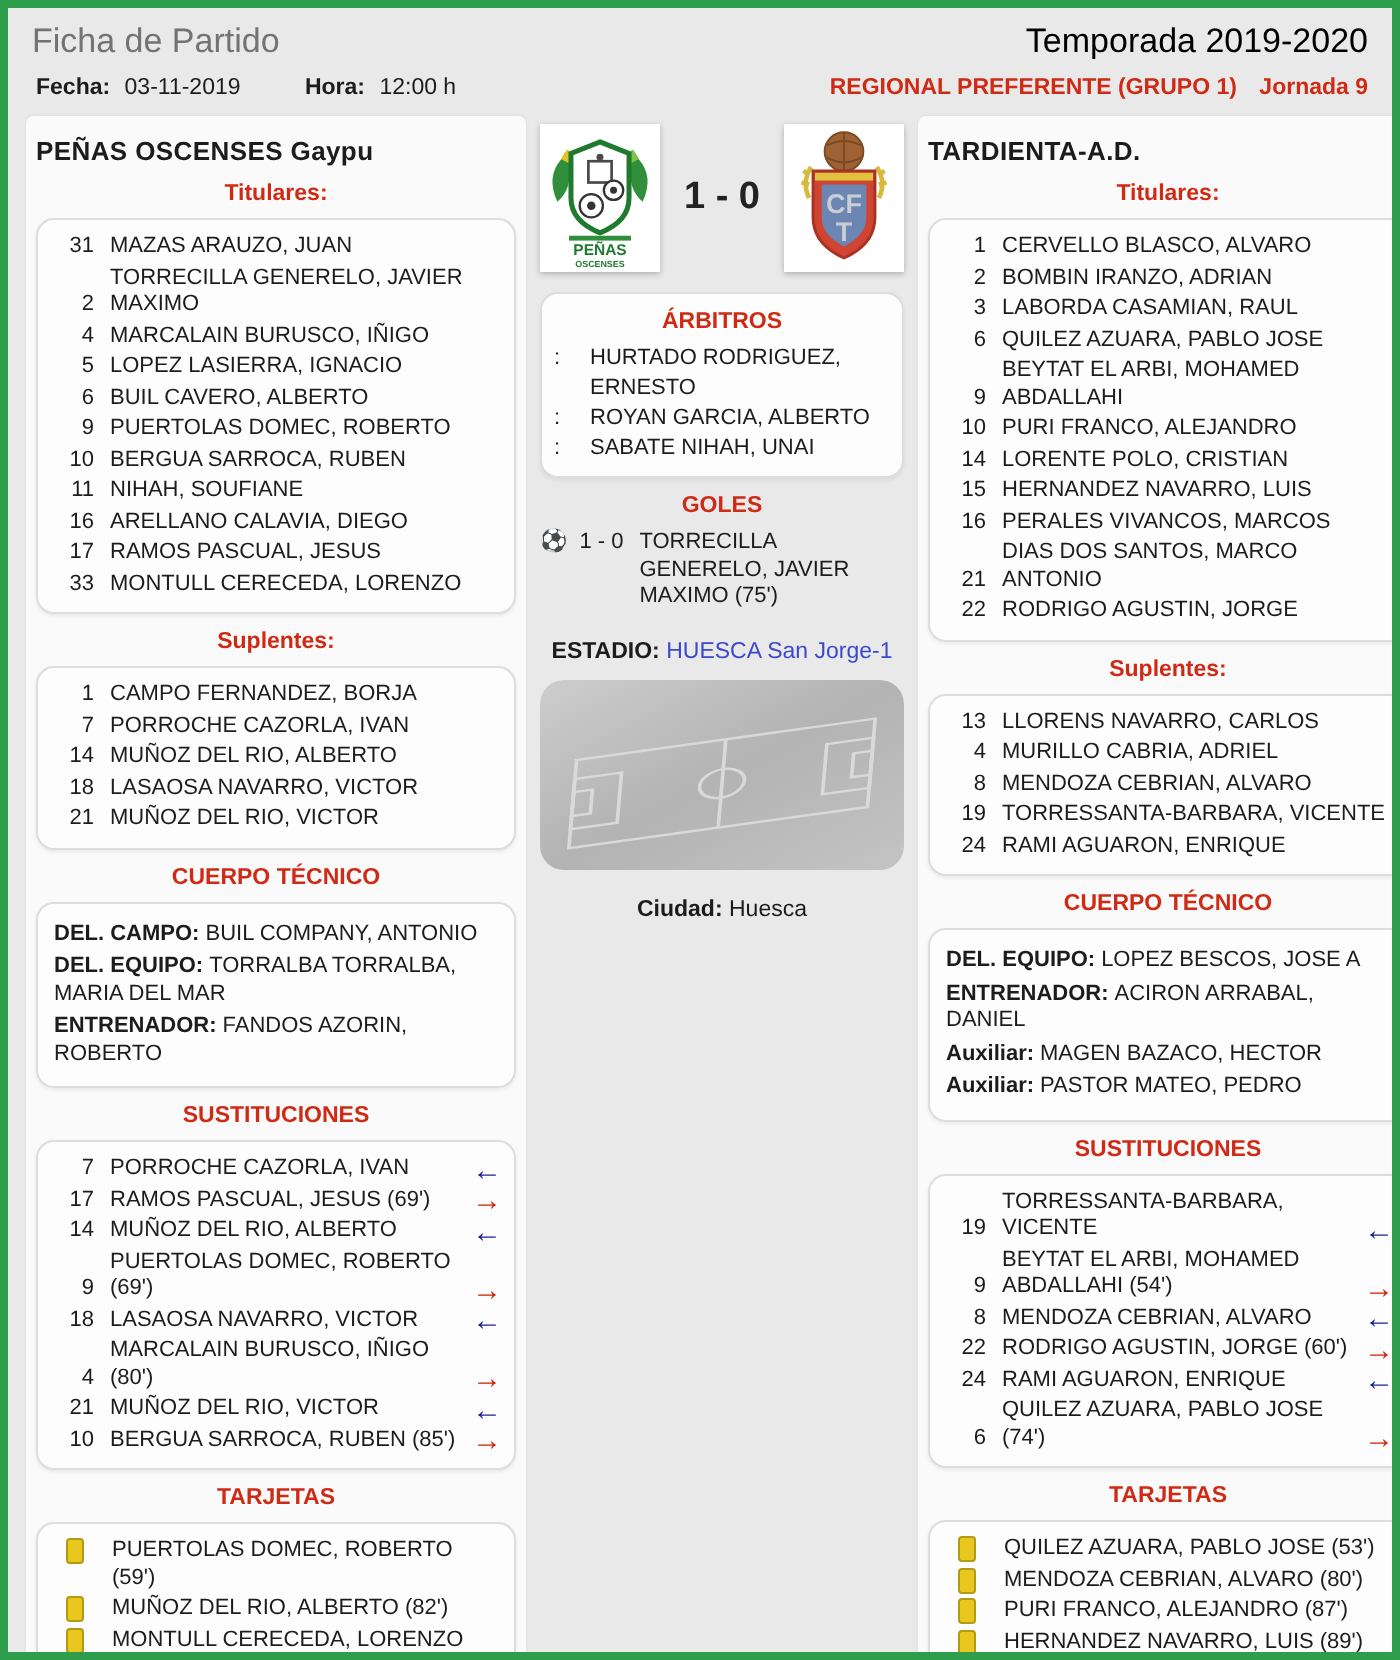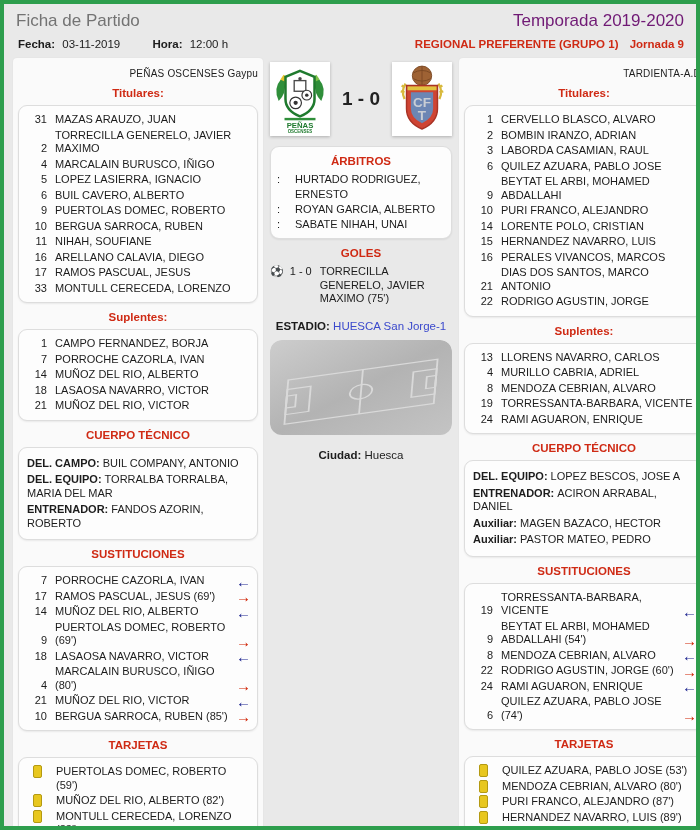--- a/index.html
+++ b/index.html
@@ -5,33 +5,33 @@
   html,body{margin:0;padding:0;background:#cfcfcf;}
   .page{
     width:700px;height:830px;box-sizing:border-box;
     border:4px solid #2e9e4d;background:#e9e9e9;
     font-family:"Liberation Sans", sans-serif;color:#1c1c1c;
     overflow:hidden;
   }
   
   .topbar{display:flex;justify-content:space-between;align-items:flex-start;padding:7px 12px 0 12px;}
   .page-title{font-size:17px;color:#737373;}
-  .season{font-size:17px;color:#701a75;margin-left:48px;}
+  .season{font-size:17px;color:#000000;margin-left:48px;}
   .meta-row{display:flex;justify-content:space-between;align-items:center;padding:7px 12px 6px 14px;font-size:11.5px;}
   .meta-left span{margin-right:4px;}
   .meta-left .gap{margin-left:25px;}
   .b{font-weight:bold;}
   .meta-right span{margin-left:8px;font-weight:bold;color:#cf2a14;font-size:11.5px;}
 
   
   .columns{display:flex;gap:7px;padding:2px 9px 0 9px;align-items:flex-start;}
   .col.side{width:240px;flex:none;background:#fafafa;border-radius:4px;padding:4px 5px 8px 5px;box-shadow:0 0 2px rgba(0,0,0,.06);}
   .col.center{width:182px;flex:none;padding-top:2px;}
 
-  .team-name{font-size:10px;font-weight:normal;text-align:right;margin:6px 0 2px 0;letter-spacing:.2px;}
+  .team-name{font-size:13px;font-weight:bold;text-align:left;margin:6px 0 2px 0;letter-spacing:.2px;}
   .sec-head{color:#cf2a14;font-weight:bold;font-size:11.5px;text-align:center;margin:8px 0 6px 0;}
   .box{background:#fdfdfd;border:1px solid #ddd;border-radius:9px;padding:6px 6px;box-shadow:0 1px 2px rgba(0,0,0,.07);}
 
   .row{display:flex;align-items:flex-end;font-size:11px;line-height:13.5px;padding:1px 0;}
   .num{flex:none;width:22px;text-align:right;margin-right:8px;}
   .pname{flex:1;min-width:0;}
   .arrow{flex:none;margin-left:4px;font-weight:bold;font-size:15px;line-height:13px;}
   .arrow.in{color:#141c8c;}
   .arrow.out{color:#cf2000;}
   .cardrow .pname{margin-left:2px;}

